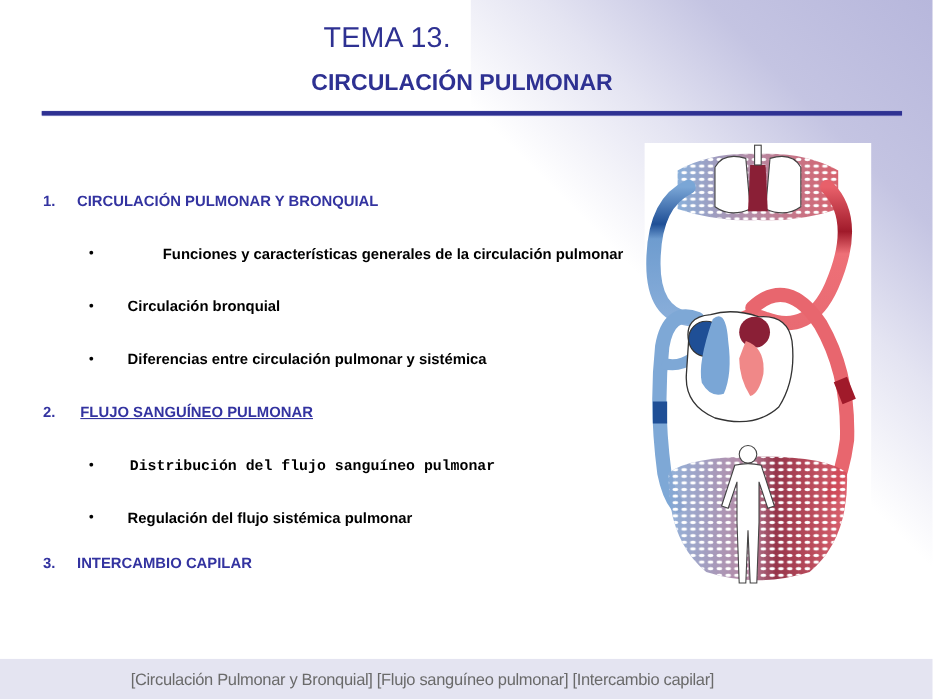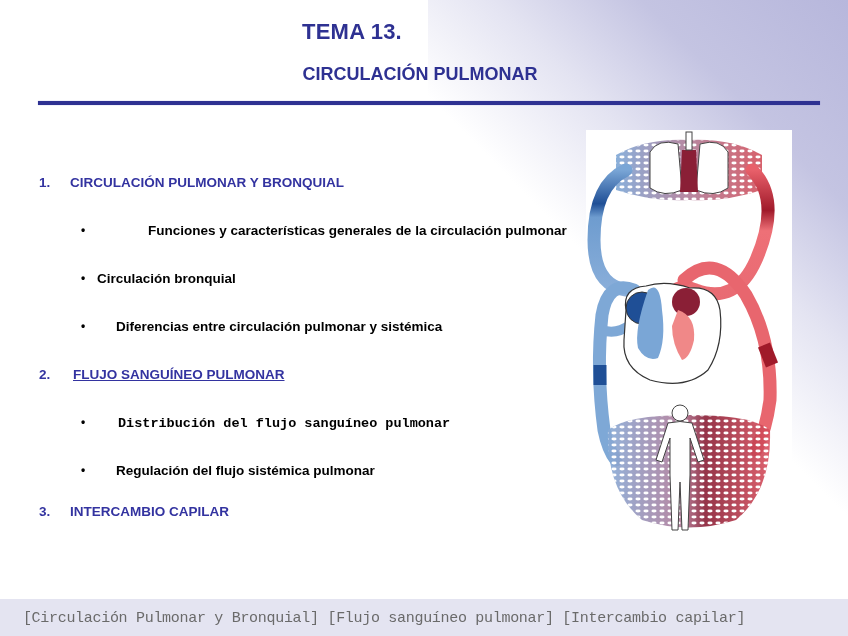--- a/index.html
+++ b/index.html
@@ -27,33 +27,33 @@
     background: linear-gradient(225deg, #b7b7dc 0%, #c4c4e2 22%, #e4e4f2 38%, #ffffff 55%);
     pointer-events: none;
   }
   .title-1 {
     position: absolute;
     top: 19px;
     left: 0;
     width: 704px;
     text-align: center;
     color: #2e3192;
-    font-weight: bold;
-    font-size: 22px;
+    font-weight: normal;
+    font-size: 26px;
     letter-spacing: 0.2px;
   }
   .title-2 {
     position: absolute;
     top: 64px;
     left: 0;
     width: 840px;
     text-align: center;
     color: #2e3192;
     font-weight: bold;
-    font-size: 18px;
+    font-size: 21px;
   }
   .divider {
     position: absolute;
     top: 101px;
     left: 38px;
     width: 782px;
     height: 4px;
     background: #2e3192;
     box-shadow: 0 0 1px #6d6fc0;
   }
@@ -104,21 +104,21 @@
     background: #e4e4f1;
   }
   .footer-text {
     position: absolute;
     top: 11px;
     left: 0;
     width: 768px;
     text-align: center;
     font-size: 15px;
     color: #6a6a6a;
-    font-family: Liberation Mono, monospace;
+    font-family: Liberation Sans, sans-serif;
     font-weight: normal;
     letter-spacing: -0.3px;
   }
 </style>
 </head>
 <body>
 
 <div class="slide">
   <div class="corner-gradient"></div>
 
@@ -131,21 +131,21 @@
     <div class="sec" style="left:39px; top:175px;">
       <span class="num">1.</span>
       <span style="margin-left:31px;">CIRCULACIÓN PULMONAR Y BRONQUIAL</span>
     </div>
     <div class="sub" style="left:81px; top:223px;">
       <span class="dot">•</span>
       <span style="margin-left:31px;padding-left:36px;">Funciones y características generales de la circulación pulmonar</span>
     </div>
     <div class="sub" style="left:81px; top:271px;">
       <span class="dot">•</span>
-      <span style="margin-left:16px;">Circulación bronquial</span>
+      <span style="margin-left:35px;">Circulación bronquial</span>
     </div>
     <div class="sub" style="left:81px; top:319px;">
       <span class="dot">•</span>
       <span style="margin-left:35px;">Diferencias entre circulación pulmonar y sistémica</span>
     </div>
 
     <div class="sec" style="left:39px; top:367px;">
       <span class="num">2.</span>
       <span style="margin-left:34px;text-decoration:underline;">FLUJO SANGUÍNEO PULMONAR</span>
     </div>

